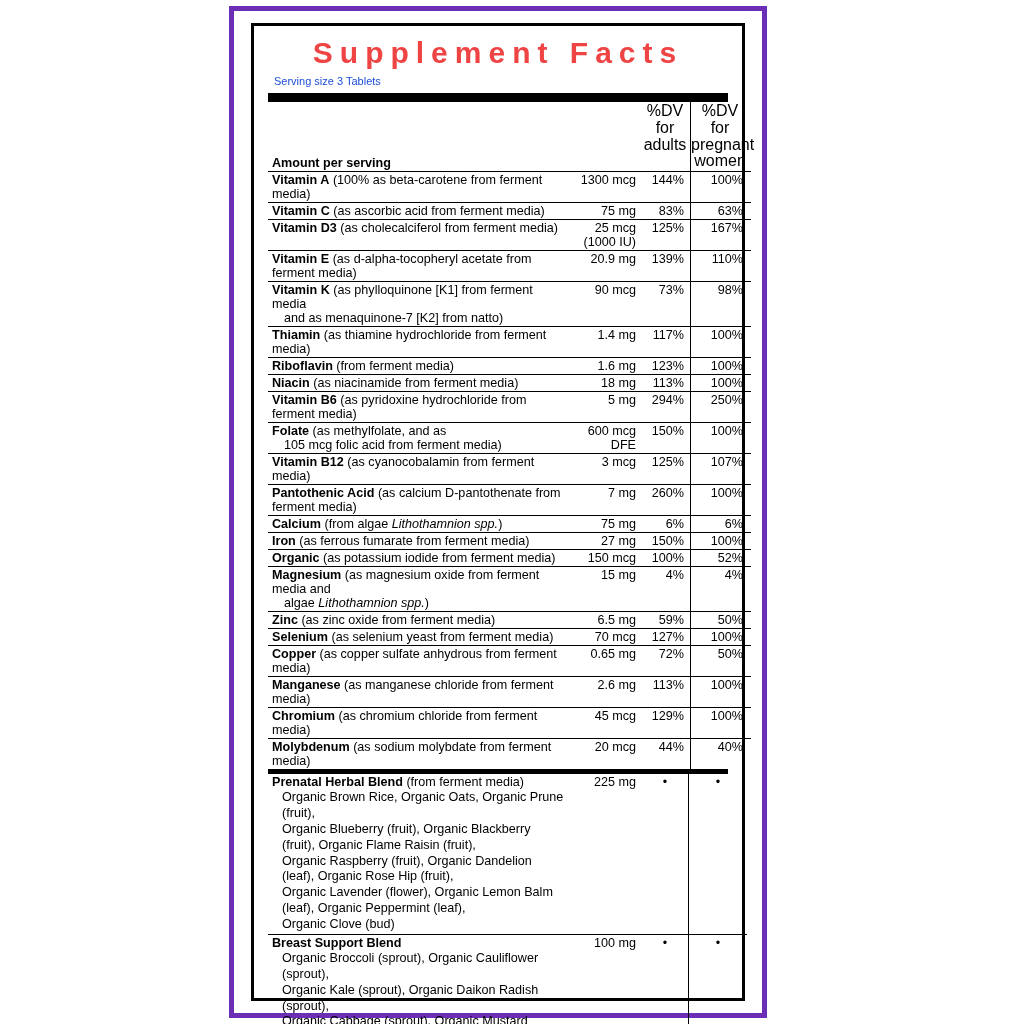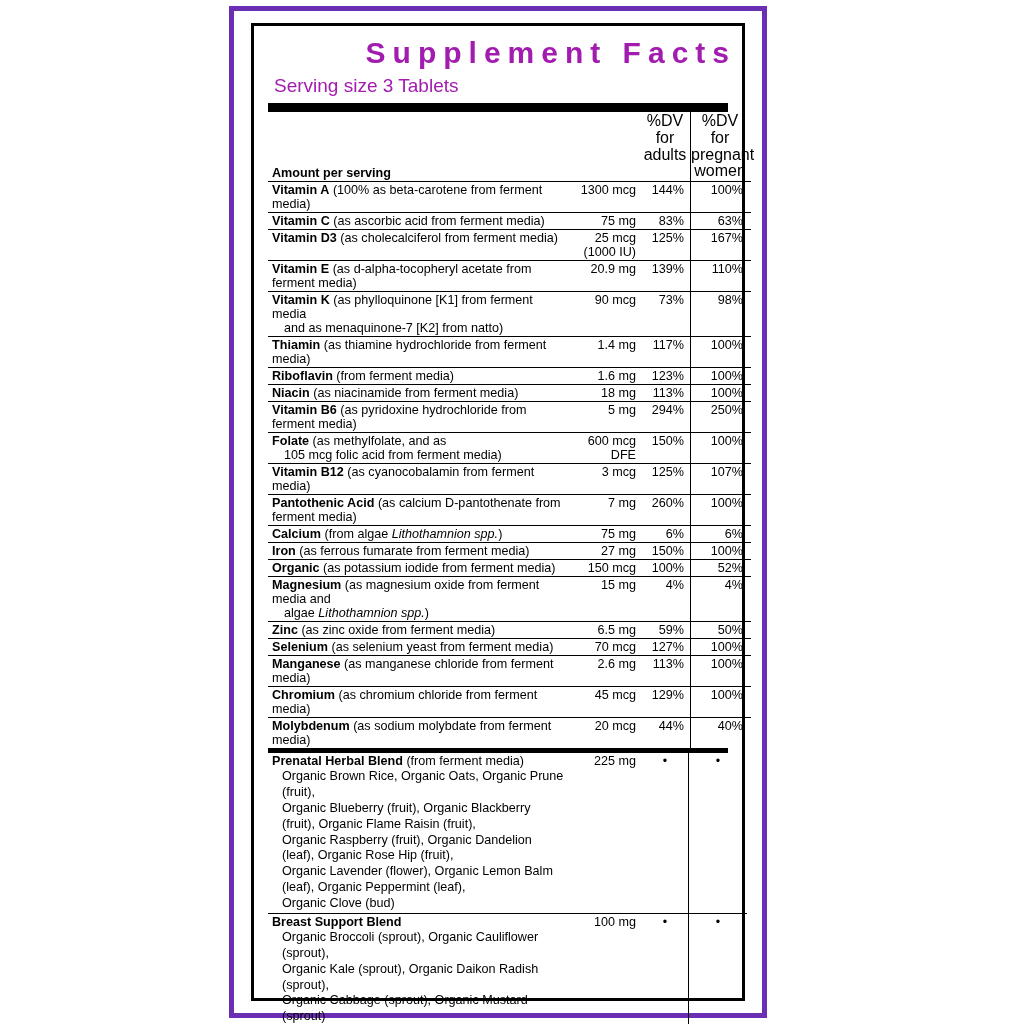--- a/index.html
+++ b/index.html
@@ -37,28 +37,28 @@
     bottom: 12px;
     border: 3px solid #000000;
     box-sizing: border-box;
     padding: 6px 0 0 0;
     background: #ffffff;
   }
   .title {
     font-size: 30px;
     font-weight: bold;
     letter-spacing: 7px;
-    text-align: right;
-    color: #a21caf;
+    text-align: center;
+    color: #ef4444;
     padding: 4px 6px 0 6px;
     white-space: nowrap;
   }
   .serving {
-    font-size: 19px;
-    color: #a21caf;
+    font-size: 11px;
+    color: #1d4ed8;
     padding: 5px 0 0 20px;
   }
   .rule-thick {
     height: 9px;
     background: #000;
     margin: 6px 14px 0 14px;
   }
   .rule-med {
     height: 5px;
     background: #000;
@@ -242,20 +242,26 @@
               <td class="col-dv1">59%</td>
               <td class="col-dv2">50%</td>
             </tr>
             <tr class="rowline">
               <td class="col-name nm"><b>Selenium</b> (as selenium yeast from ferment media)</td>
               <td class="col-amt">70 mcg</td>
               <td class="col-dv1">127%</td>
               <td class="col-dv2">100%</td>
             </tr>
             <tr class="rowline">
+              <td class="col-name nm"><b>Copper</b> (as copper sulfate anhydrous from ferment media)</td>
+              <td class="col-amt">0.65 mg</td>
+              <td class="col-dv1">72%</td>
+              <td class="col-dv2">50%</td>
+            </tr>
+            <tr class="rowline">
               <td class="col-name nm"><b>Manganese</b> (as manganese chloride from ferment media)</td>
               <td class="col-amt">2.6 mg</td>
               <td class="col-dv1">113%</td>
               <td class="col-dv2">100%</td>
             </tr>
             <tr class="rowline">
               <td class="col-name nm"><b>Chromium</b> (as chromium chloride from ferment media)</td>
               <td class="col-amt">45 mcg</td>
               <td class="col-dv1">129%</td>
               <td class="col-dv2">100%</td>

